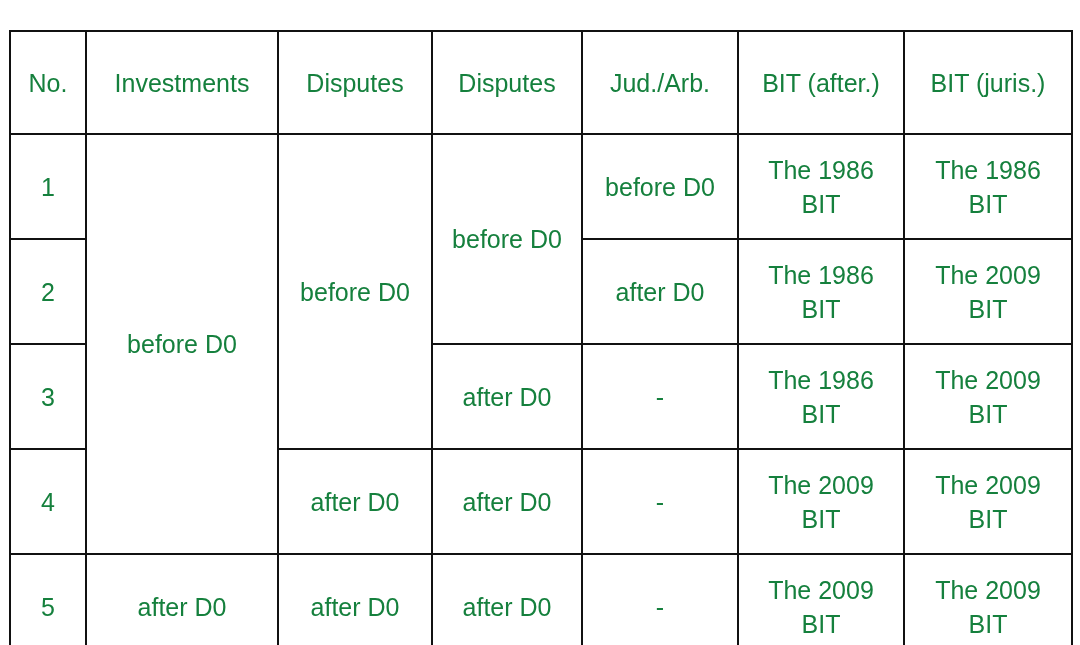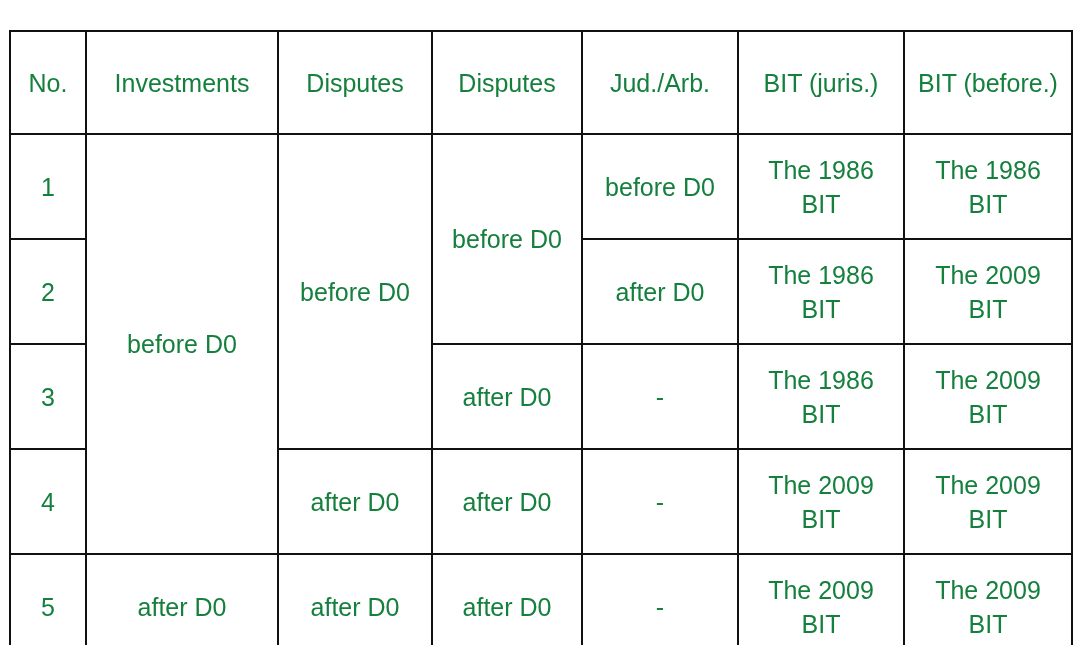--- a/index.html
+++ b/index.html
@@ -37,22 +37,22 @@
       <col style="width:166px">
       <col style="width:168px">
   </colgroup>
   <tbody>
       <tr class="head">
     <th>No.</th>
     <th>Investments</th>
     <th>Disputes</th>
     <th>Disputes</th>
     <th>Jud./Arb.</th>
+    <th>BIT (after.)</th>
     <th>BIT (juris.)</th>
-    <th>BIT (before.)</th>
   </tr>
   <tr>
     <td>1</td>
     <td rowspan="4">before D0</td>
     <td rowspan="3">before D0</td>
     <td rowspan="2">before D0</td>
     <td>before D0</td>
     <td><span>The 1986</span><br><span>BIT</span></td>
     <td><span>The 1986</span><br><span>BIT</span></td>
   </tr>

